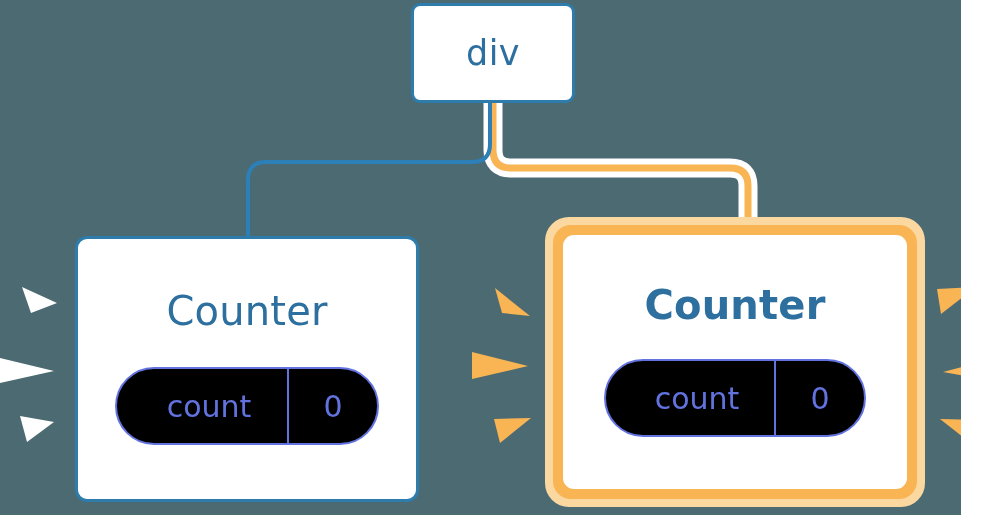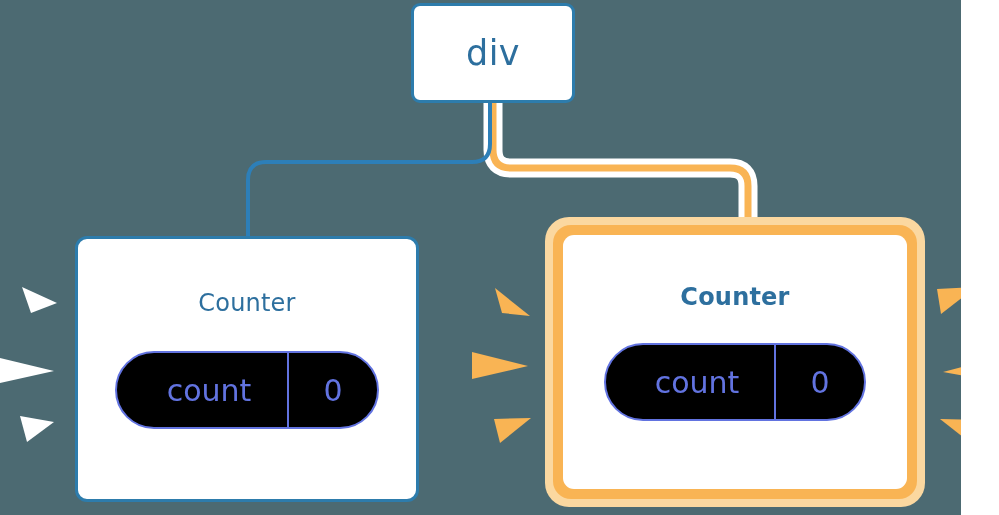--- a/index.html
+++ b/index.html
@@ -81,21 +81,21 @@
     right: 10px;
     bottom: 10px;
     border-radius: 11px;
     background: #ffffff;
     display: flex;
     flex-direction: column;
     align-items: center;
   }
   .counter-title {
     color: #2d6f9e;
-    font-size: 24px;
+    font-size: 40px;
     line-height: 1;
     margin-top: 52px;
     letter-spacing: 0.2px;
   }
   .counter-title.bold {
     font-weight: bold;
     margin-top: 50px;
   }
   .prop-pill {
     margin-top: 36px;

